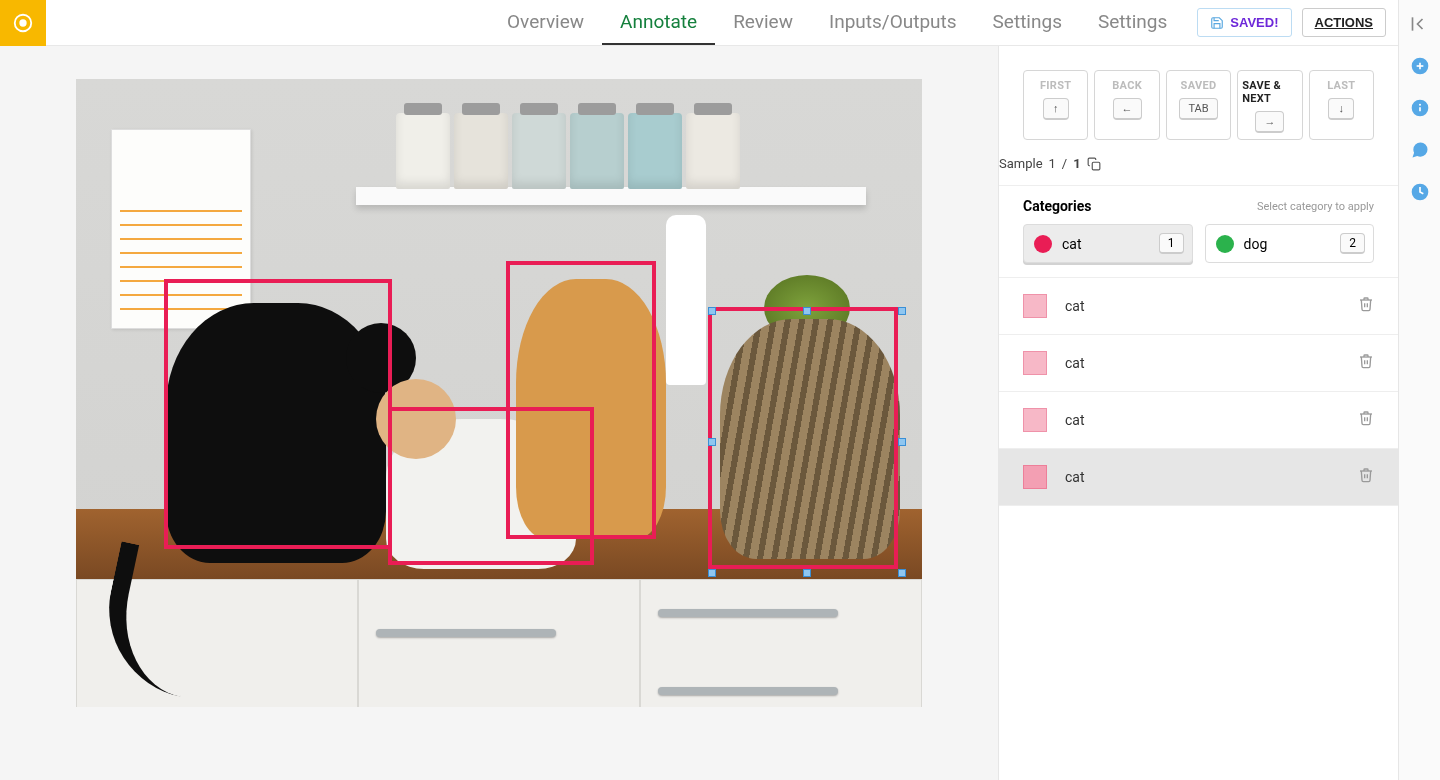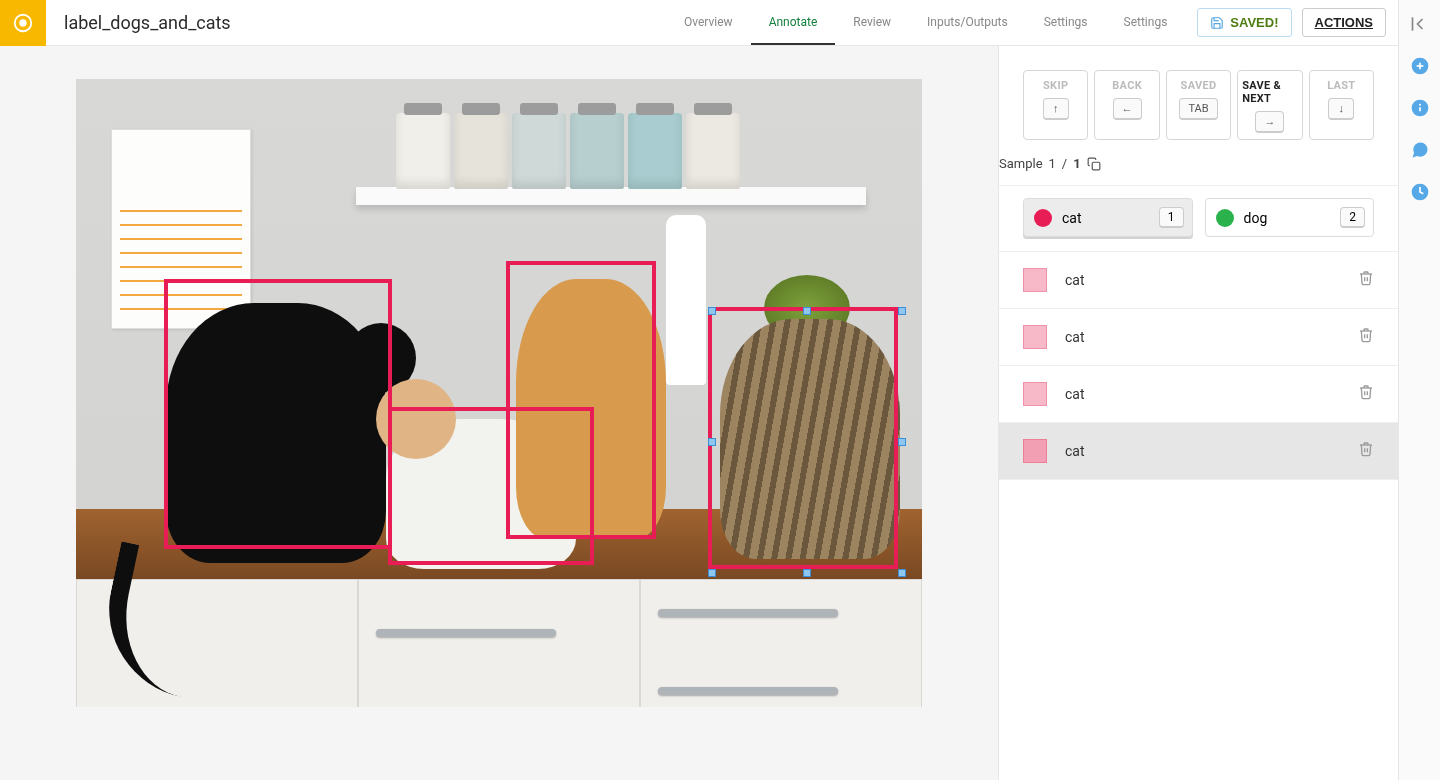--- a/index.html
+++ b/index.html
@@ -38,35 +38,35 @@
   .logo svg { width: 22px; height: 22px; }
   .project-title {
     padding-left: 18px;
     display: flex; align-items: center;
     font-size: 18px; color: #2b2b2b;
   }
   .nav { margin-left: auto; display: flex; align-items: stretch; }
   .nav-item {
     padding: 4px 18px;
     display: flex; align-items: center;
-    font-size: 12px; color: #888;
+    font-size: 19px; color: #888;
     cursor: pointer;
     border-bottom: 2px solid transparent;
   }
   .nav-item.active { color: #15803d; font-weight: 400; border-bottom: 2px solid #333; }
   .top-actions { display: flex; align-items: center; gap: 10px; padding: 0 12px; }
   .btn {
     border: 1px solid #ccc; background: #fff;
     border-radius: 3px;
     padding: 6px 12px;
     font-size: 13px; font-weight: 600;
     cursor: pointer;
     display: inline-flex; align-items: center; gap: 6px;
   }
-  .btn.saved { color: #4d7c0f; border-color: #bcdcf3; }
+  .btn.saved { color: #6d28d9; border-color: #bcdcf3; }
   .btn.actions { color: #222; text-decoration: underline; }
   .content {
     flex: 1;
     display: flex;
     height: calc(780px - 46px);
   }
   .canvas-area {
     flex: 1;
     display: flex;
     align-items: flex-start;
@@ -229,21 +229,20 @@
 
 <div class="main-column">
 
   <div class="top-bar">
     <div class="logo">
       <svg viewBox="0 0 24 24" fill="none" stroke="#fff" stroke-width="2">
         <circle cx="12" cy="12" r="9"></circle>
           <circle cx="12" cy="12" r="3" fill="#fff"></circle>
       </svg>
     </div>
-    <div class="project-title">label_dogs_and_cats</div>
     <div class="nav">
       <div class="nav-item">Overview</div>
       <div class="nav-item active">Annotate</div>
       <div class="nav-item">Review</div>
       <div class="nav-item">Inputs/Outputs</div>
       <div class="nav-item">Settings</div>
       <div class="nav-item">Settings</div>
     </div>
     <div class="top-actions">
       <button class="btn saved">
@@ -305,21 +304,21 @@
             <div class="handlept" style="left: -4px; top: 258px;"></div>
             <div class="handlept" style="left: 91px; top: 258px;"></div>
             <div class="handlept" style="left: 186px; top: 258px;"></div>
           </div>
         </div>
     </div>
 
     <div class="side-panel">
       <div class="nav-controls">
         <div class="nav-btn disabled">
-          <span class="lbl">SKIP</span>
+          <span class="lbl">FIRST</span>
           <span class="key">↑</span>
         </div>
         <div class="nav-btn disabled">
           <span class="lbl">BACK</span>
           <span class="key">←</span>
         </div>
         <div class="nav-btn disabled">
           <span class="lbl">SAVED</span>
           <span class="key">TAB</span>
         </div>
@@ -338,20 +337,24 @@
         <span>1</span>
         <span>/</span>
         <b>1</b>
         <svg width="14" height="14" viewBox="0 0 24 24" fill="none" stroke="#555" stroke-width="2">
             <rect x="9" y="9" width="13" height="13" rx="2"></rect>
             <path d="M5 15H4a2 2 0 0 1-2-2V4a2 2 0 0 1 2-2h9a2 2 0 0 1 2 2v1"></path>
           </svg>
       </div>
 
       <div class="categories">
+        <div class="categories-header">
+          <span class="title">Categories</span>
+          <span class="hint">Select category to apply</span>
+        </div>
         <div class="cat-grid">
           <div class="cat-chip selected">
             <span class="swatch" style="background:#e91d55"></span>
             <span class="name">cat</span>
             <span class="hotkey">1</span>
           </div>
           <div class="cat-chip">
             <span class="swatch" style="background:#2bb24c"></span>
             <span class="name">dog</span>
             <span class="hotkey">2</span>

